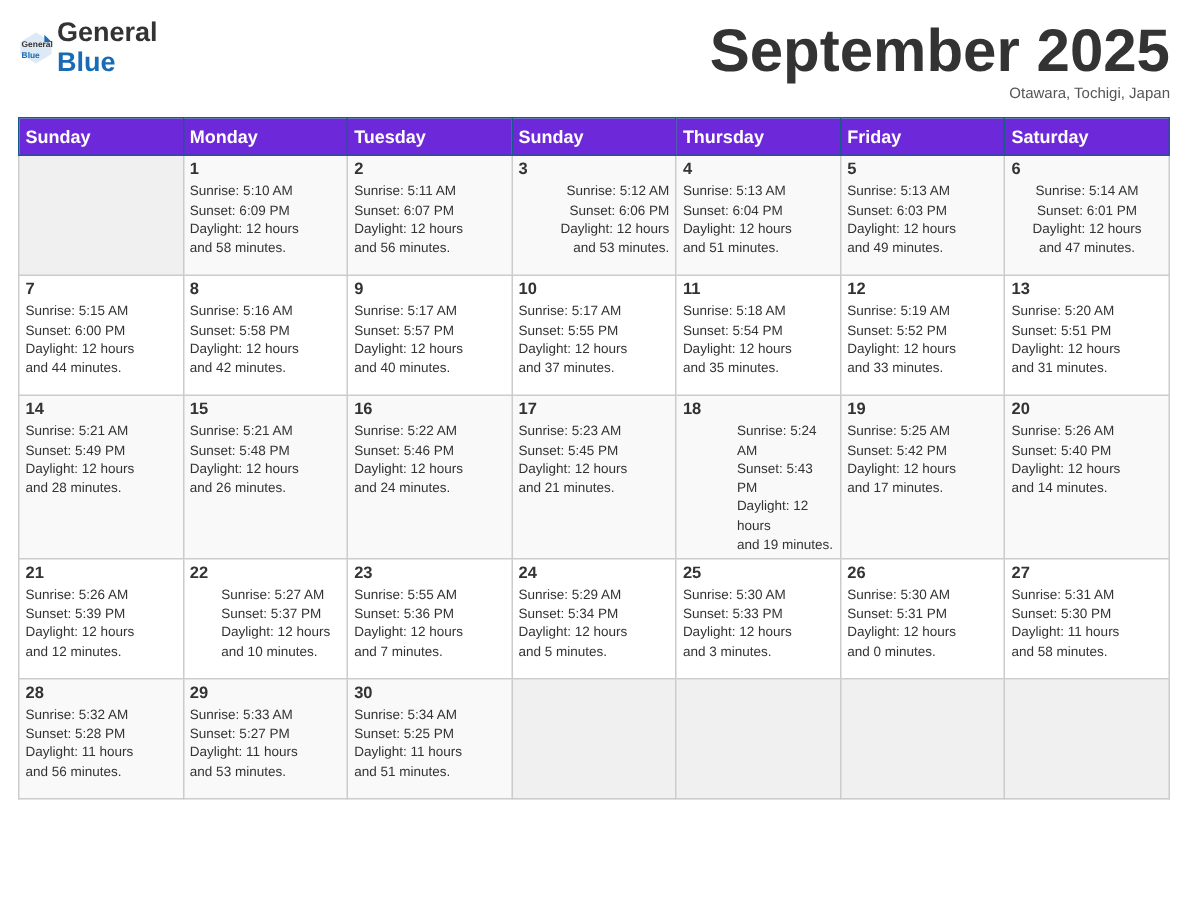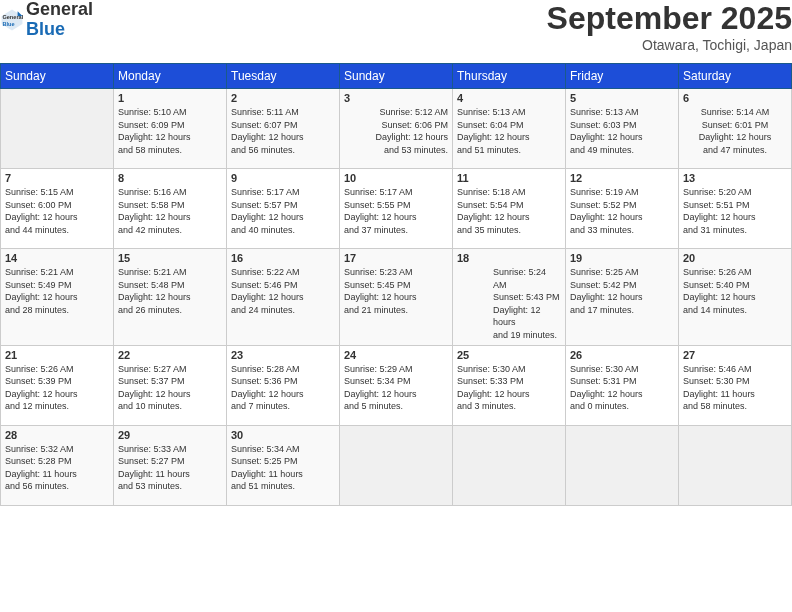--- a/index.html
+++ b/index.html
@@ -6,21 +6,21 @@
     body {
       font-family: Arial, sans-serif;
       background: #fff;
       width: 792px;
       height: 612px;
       overflow: hidden;
     }
     .page {
       width: 792px;
       height: 524px;
-      padding: 0;
+      padding: 12px;
       background: #fff;
     }
     .header {
       display: flex;
       align-items: flex-start;
       justify-content: space-between;
       margin-bottom: 10px;
     }
     .logo {
       display: flex;
@@ -35,38 +35,38 @@
     .logo-text .blue { color: #1a6bb5; }
     .logo-icon {
       width: 24px;
       height: 24px;
       margin-right: 2px;
     }
     .title-block {
       text-align: right;
     }
     .month-title {
-      font-size: 32px;
+      font-size: 40px;
       font-weight: bold;
       color: #333;
     }
     .subtitle {
-      font-size: 14px;
+      font-size: 10px;
       color: #555;
     }
     table {
       width: 100%;
       border-collapse: collapse;
       table-layout: fixed;
     }
     thead tr th {
-      background-color: #1d4ed8;
+      background-color: #6d28d9;
       color: #fff;
       font-size: 12px;
-      font-weight: normal;
+      font-weight: bold;
       padding: 5px 4px;
       text-align: left;
       border: 1px solid #1a5a8a;
     }
     tbody tr td {
       vertical-align: top;
       border: 1px solid #ccc;
       padding: 3px 4px;
       font-size: 9.5px;
       color: #333;
@@ -280,28 +280,28 @@
         <tr>
           <td>
             <span class="day-num">21</span>
             <div class="day-info" style="white-space: pre-line;">Sunrise: 5:26 AM
 Sunset: 5:39 PM
 Daylight: 12 hours
 and 12 minutes.</div>
           </td>
           <td>
             <span class="day-num">22</span>
-            <div class="day-info" style="white-space: pre-line;">Sunrise: 5:27 AM
+            <div class="day-info" style="white-space: pre-line; margin-left: 21px;">Sunrise: 5:27 AM
 Sunset: 5:37 PM
 Daylight: 12 hours
 and 10 minutes.</div>
           </td>
           <td>
             <span class="day-num">23</span>
-            <div class="day-info" style="white-space: pre-line;">Sunrise: 5:28 AM
+            <div class="day-info" style="white-space: pre-line;">Sunrise: 5:55 AM
 Sunset: 5:36 PM
 Daylight: 12 hours
 and 7 minutes.</div>
           </td>
           <td>
             <span class="day-num">24</span>
             <div class="day-info" style="white-space: pre-line;">Sunrise: 5:29 AM
 Sunset: 5:34 PM
 Daylight: 12 hours
 and 5 minutes.</div>
@@ -315,21 +315,21 @@
           </td>
           <td>
             <span class="day-num">26</span>
             <div class="day-info" style="white-space: pre-line;">Sunrise: 5:30 AM
 Sunset: 5:31 PM
 Daylight: 12 hours
 and 0 minutes.</div>
           </td>
           <td>
             <span class="day-num">27</span>
-            <div class="day-info" style="white-space: pre-line;">Sunrise: 5:46 AM
+            <div class="day-info" style="white-space: pre-line;">Sunrise: 5:31 AM
 Sunset: 5:30 PM
 Daylight: 11 hours
 and 58 minutes.</div>
           </td>
         </tr>
         <tr>
           <td>
             <span class="day-num">28</span>
             <div class="day-info" style="white-space: pre-line;">Sunrise: 5:32 AM
 Sunset: 5:28 PM

